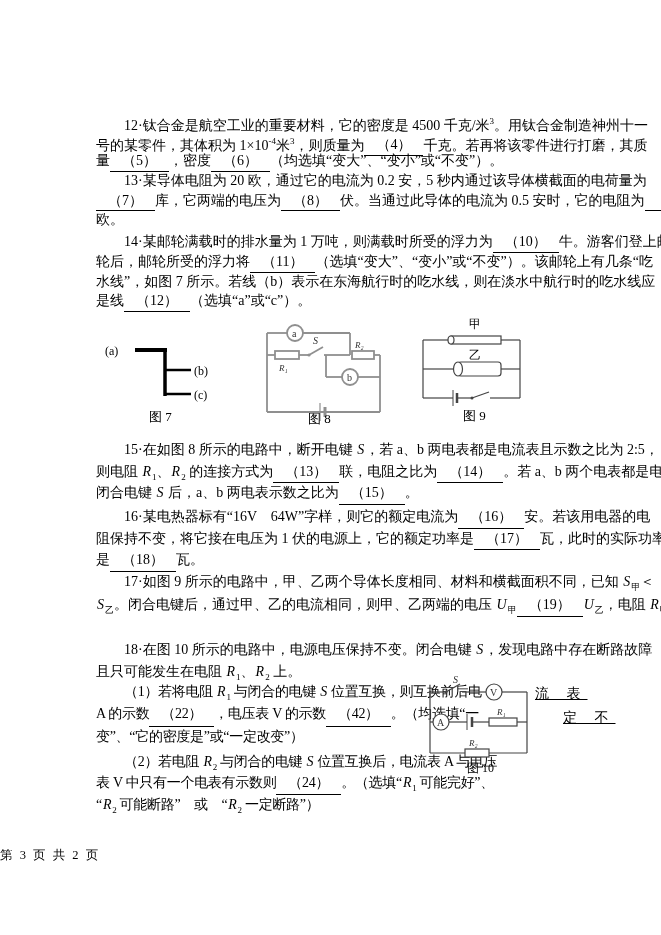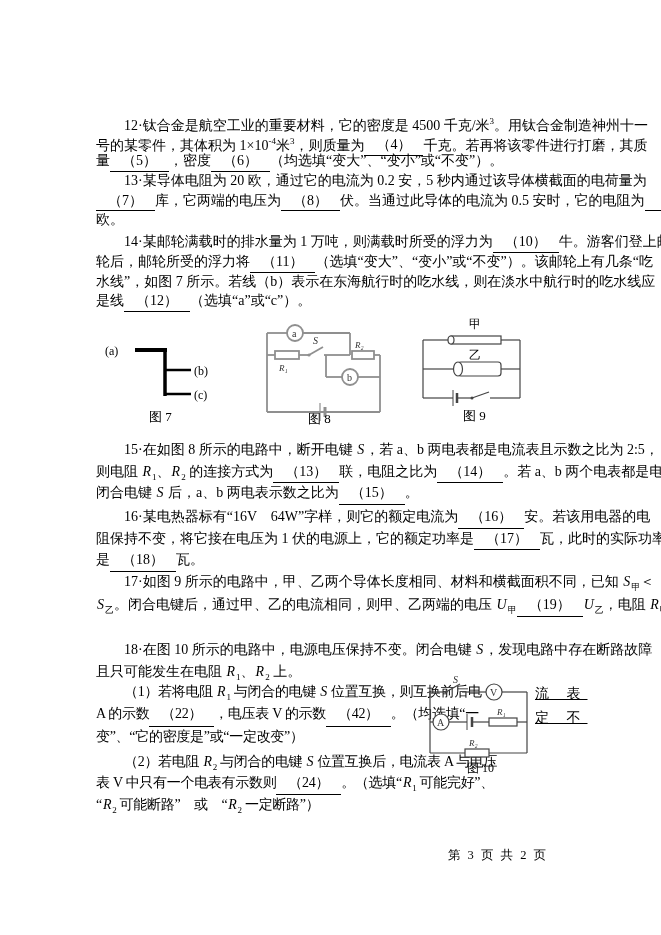--- a/index.html
+++ b/index.html
@@ -6,39 +6,39 @@
   .page{position:relative;width:661px;height:935px;background:#fff;overflow:hidden;
         font-family:"Liberation Serif","DejaVu Serif",serif;color:#000;}
   .para{position:absolute;left:96px;font-size:14px;}
   .line{white-space:nowrap;}
   .ind{padding-left:28px;}
   .blank{display:inline-block;border-bottom:1px solid #000;padding:0 12px;min-width:26px;text-align:center;}
   .var{font-style:italic;font-family:"Liberation Serif","DejaVu Serif",serif;padding:0 1px;}
   sub.vsub{font-size:9px;}
   sup.vsup{font-size:9px;}
   .frag{position:absolute;font-size:14px;letter-spacing:7px;white-space:nowrap;text-decoration:underline;}
-  .footer{position:absolute;left:0;top:847px;width:548px;text-align:right;font-size:12.5px;letter-spacing:2px;}
+  .footer{position:absolute;left:0;top:847px;width:548px;text-align:left;font-size:12.5px;letter-spacing:2px;}
   .fig{position:absolute;}
   .fig svg text{font-family:"Liberation Serif","DejaVu Serif",serif;}
   
   #q12{top:112px}    #q12 .line{line-height:19.5px;height:19.5px}
   #q13{top:171px}    #q13 .line{line-height:19.5px;height:19.5px}
   #q14{top:232px}    #q14 .line{line-height:19.8px;height:19.8px}
   #q15{top:439px}    #q15 .line{line-height:21.5px;height:21.5px}
   #q16{top:506px}    #q16 .line{line-height:21.5px;height:21.5px}
   #q17{top:571px}    #q17 .line{line-height:22.5px;height:22.5px}
   #q18i{top:639px}   #q18i .line{line-height:22px;height:22px}
   #q18p1{top:681px;letter-spacing:-0.3px}  #q18p1 .line{line-height:22.3px;height:22.3px}
   #q18p2{top:751px;letter-spacing:-0.3px}  #q18p2 .line{line-height:21.3px;height:21.3px}
   #fig7{left:103px;top:328px}
   #fig8{left:256px;top:322px}
   #fig9{left:413px;top:306px}
   #fig10{left:427px;top:674px}
   #frag1{left:535px;top:685px}
-  #frag2{left:535px;top:709px}
+  #frag2{left:563px;top:709px}
 </style>
 </head>
 <body>
 
 <div class="page">
 
   <div id="q12" class="para">
       <div class="line ind"><span class="run">12·钛合金是航空工业的重要材料，它的密度是 4500 千克/米</span><sup class="vsup">3</sup><span class="run">。用钛合金制造神州十一</span></div>
       <div class="line"><span class="run">号的某零件，其体积为 1×10</span><sup class="vsup">-4</sup><span class="run">米</span><sup class="vsup">3</sup><span class="run">，则质量为</span><span class="blank">（4）</span><span class="run">千克。若再将该零件进行打磨，其质</span></div>
       <div class="line"><span class="run">量</span><span class="blank">（5）</span><span class="run">，密度</span><span class="blank">（6）</span><span class="run">（均选填“变大”、“变小”或“不变”）。</span></div>

